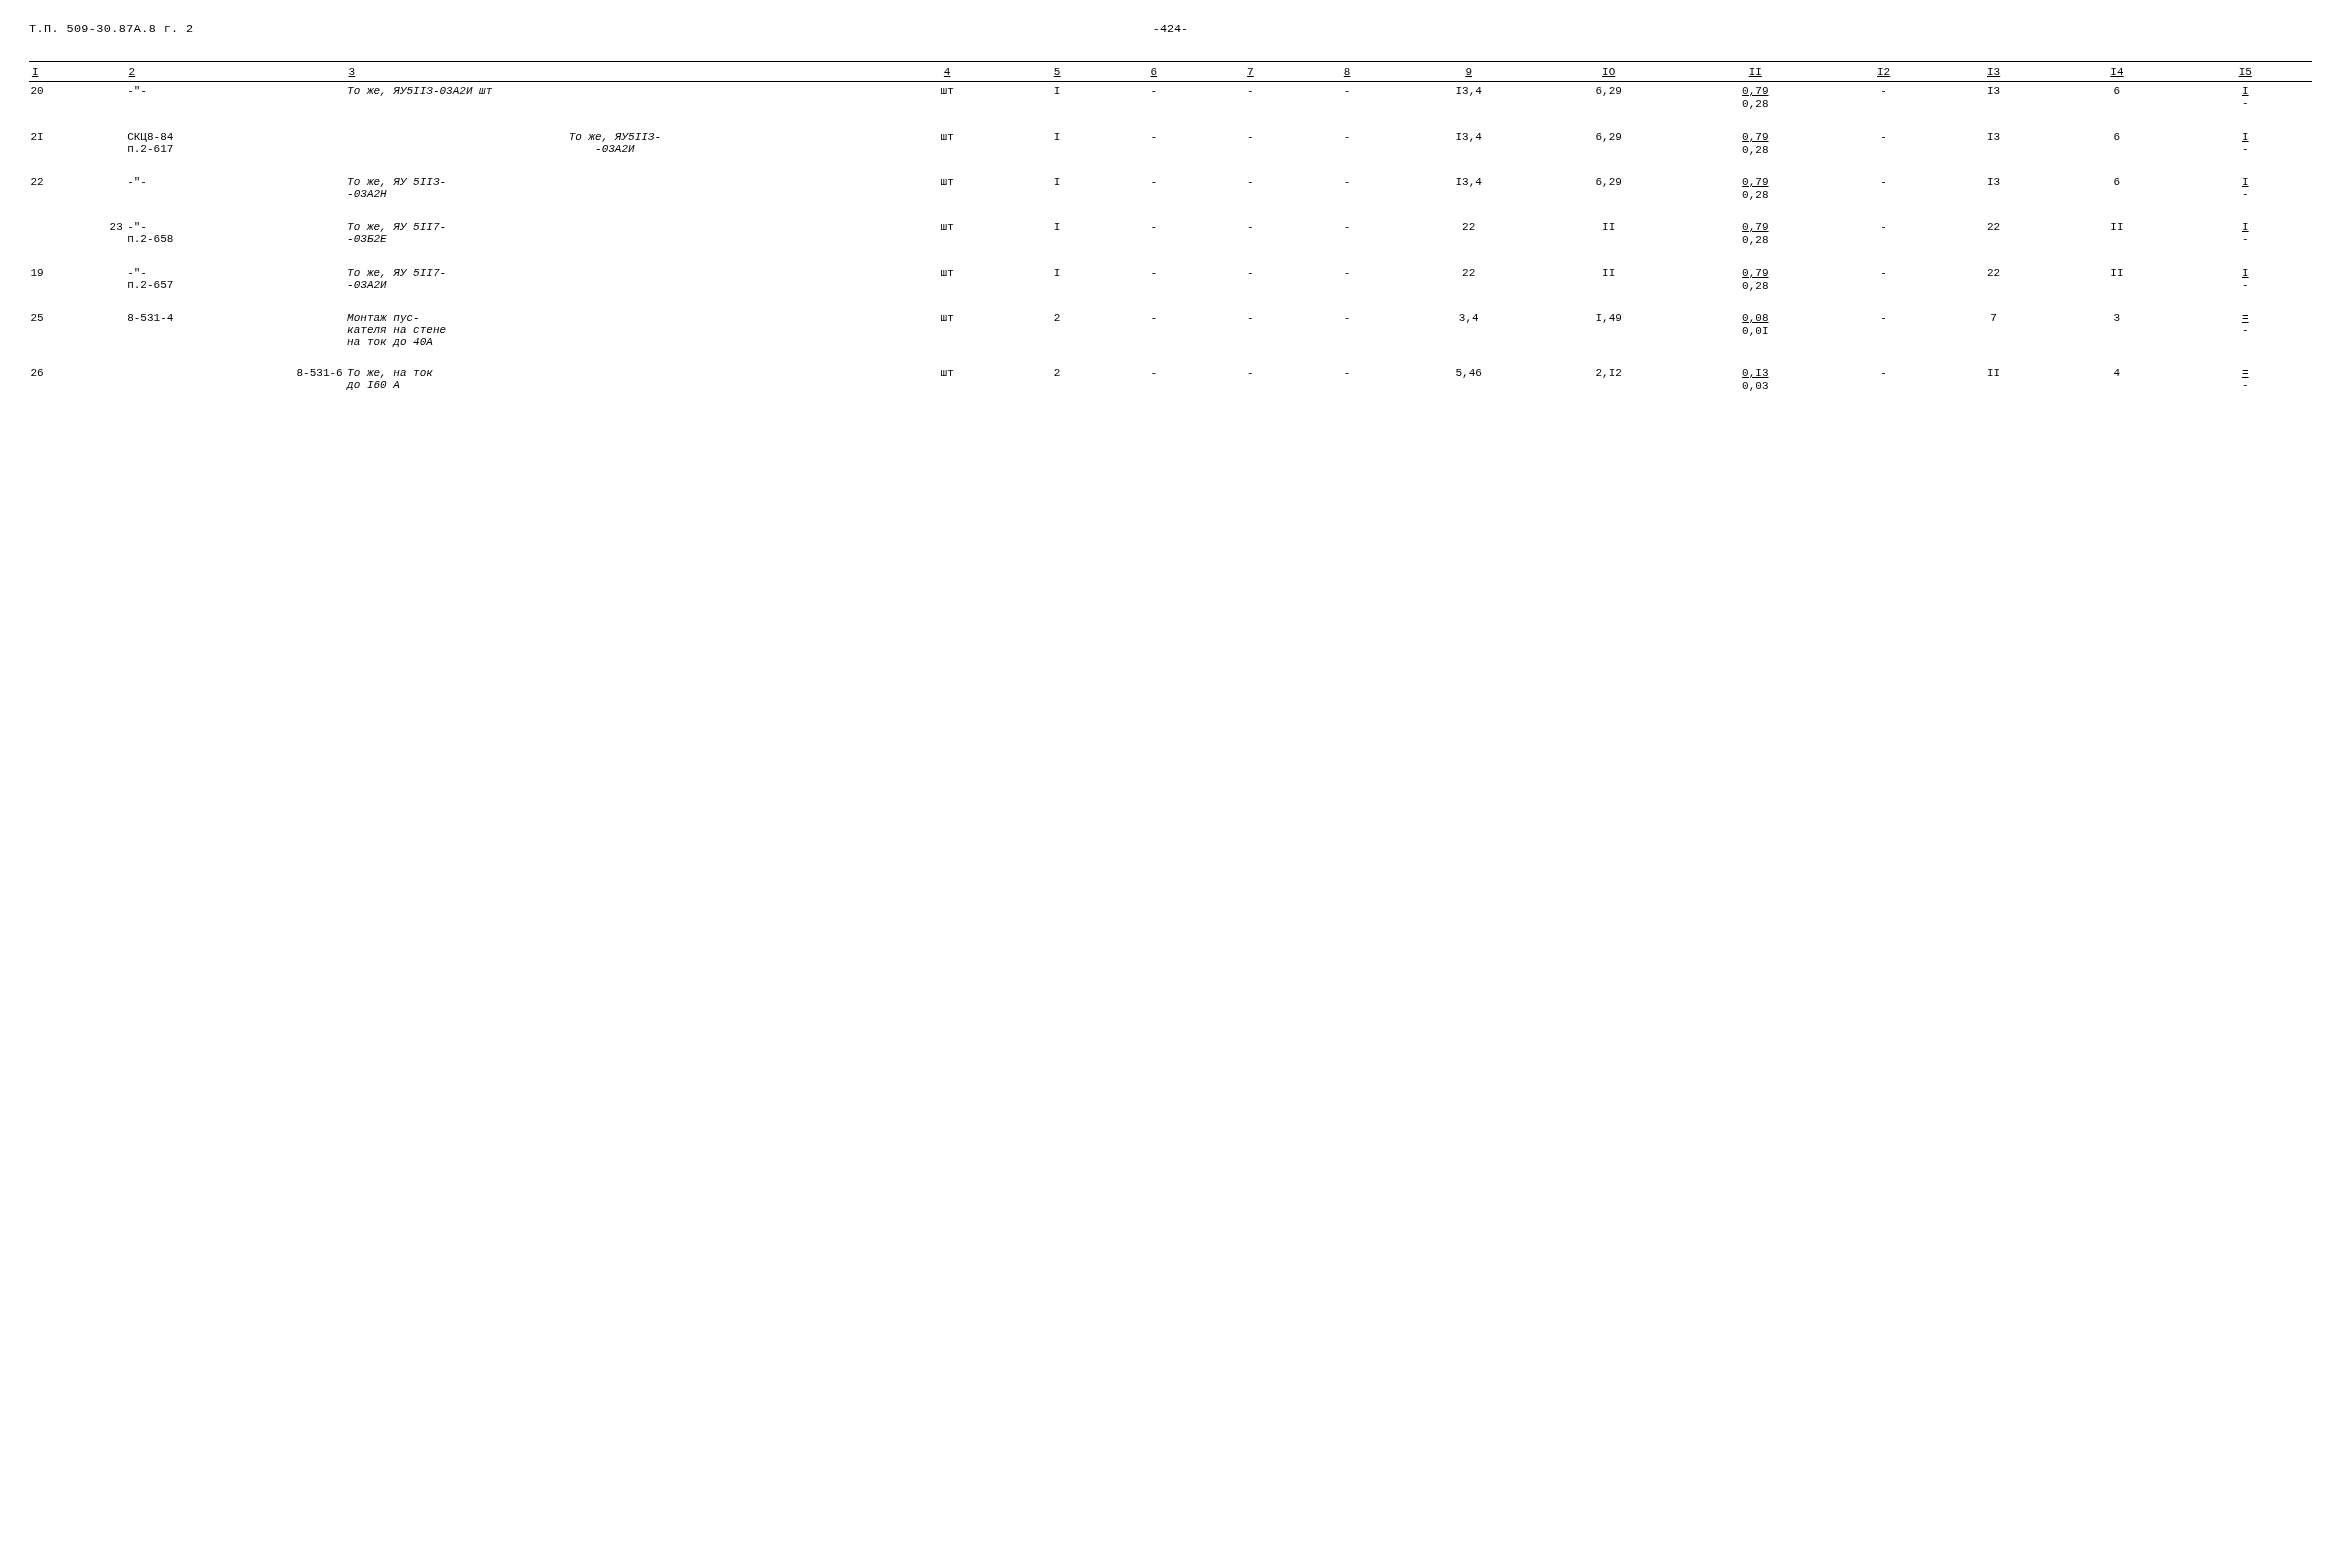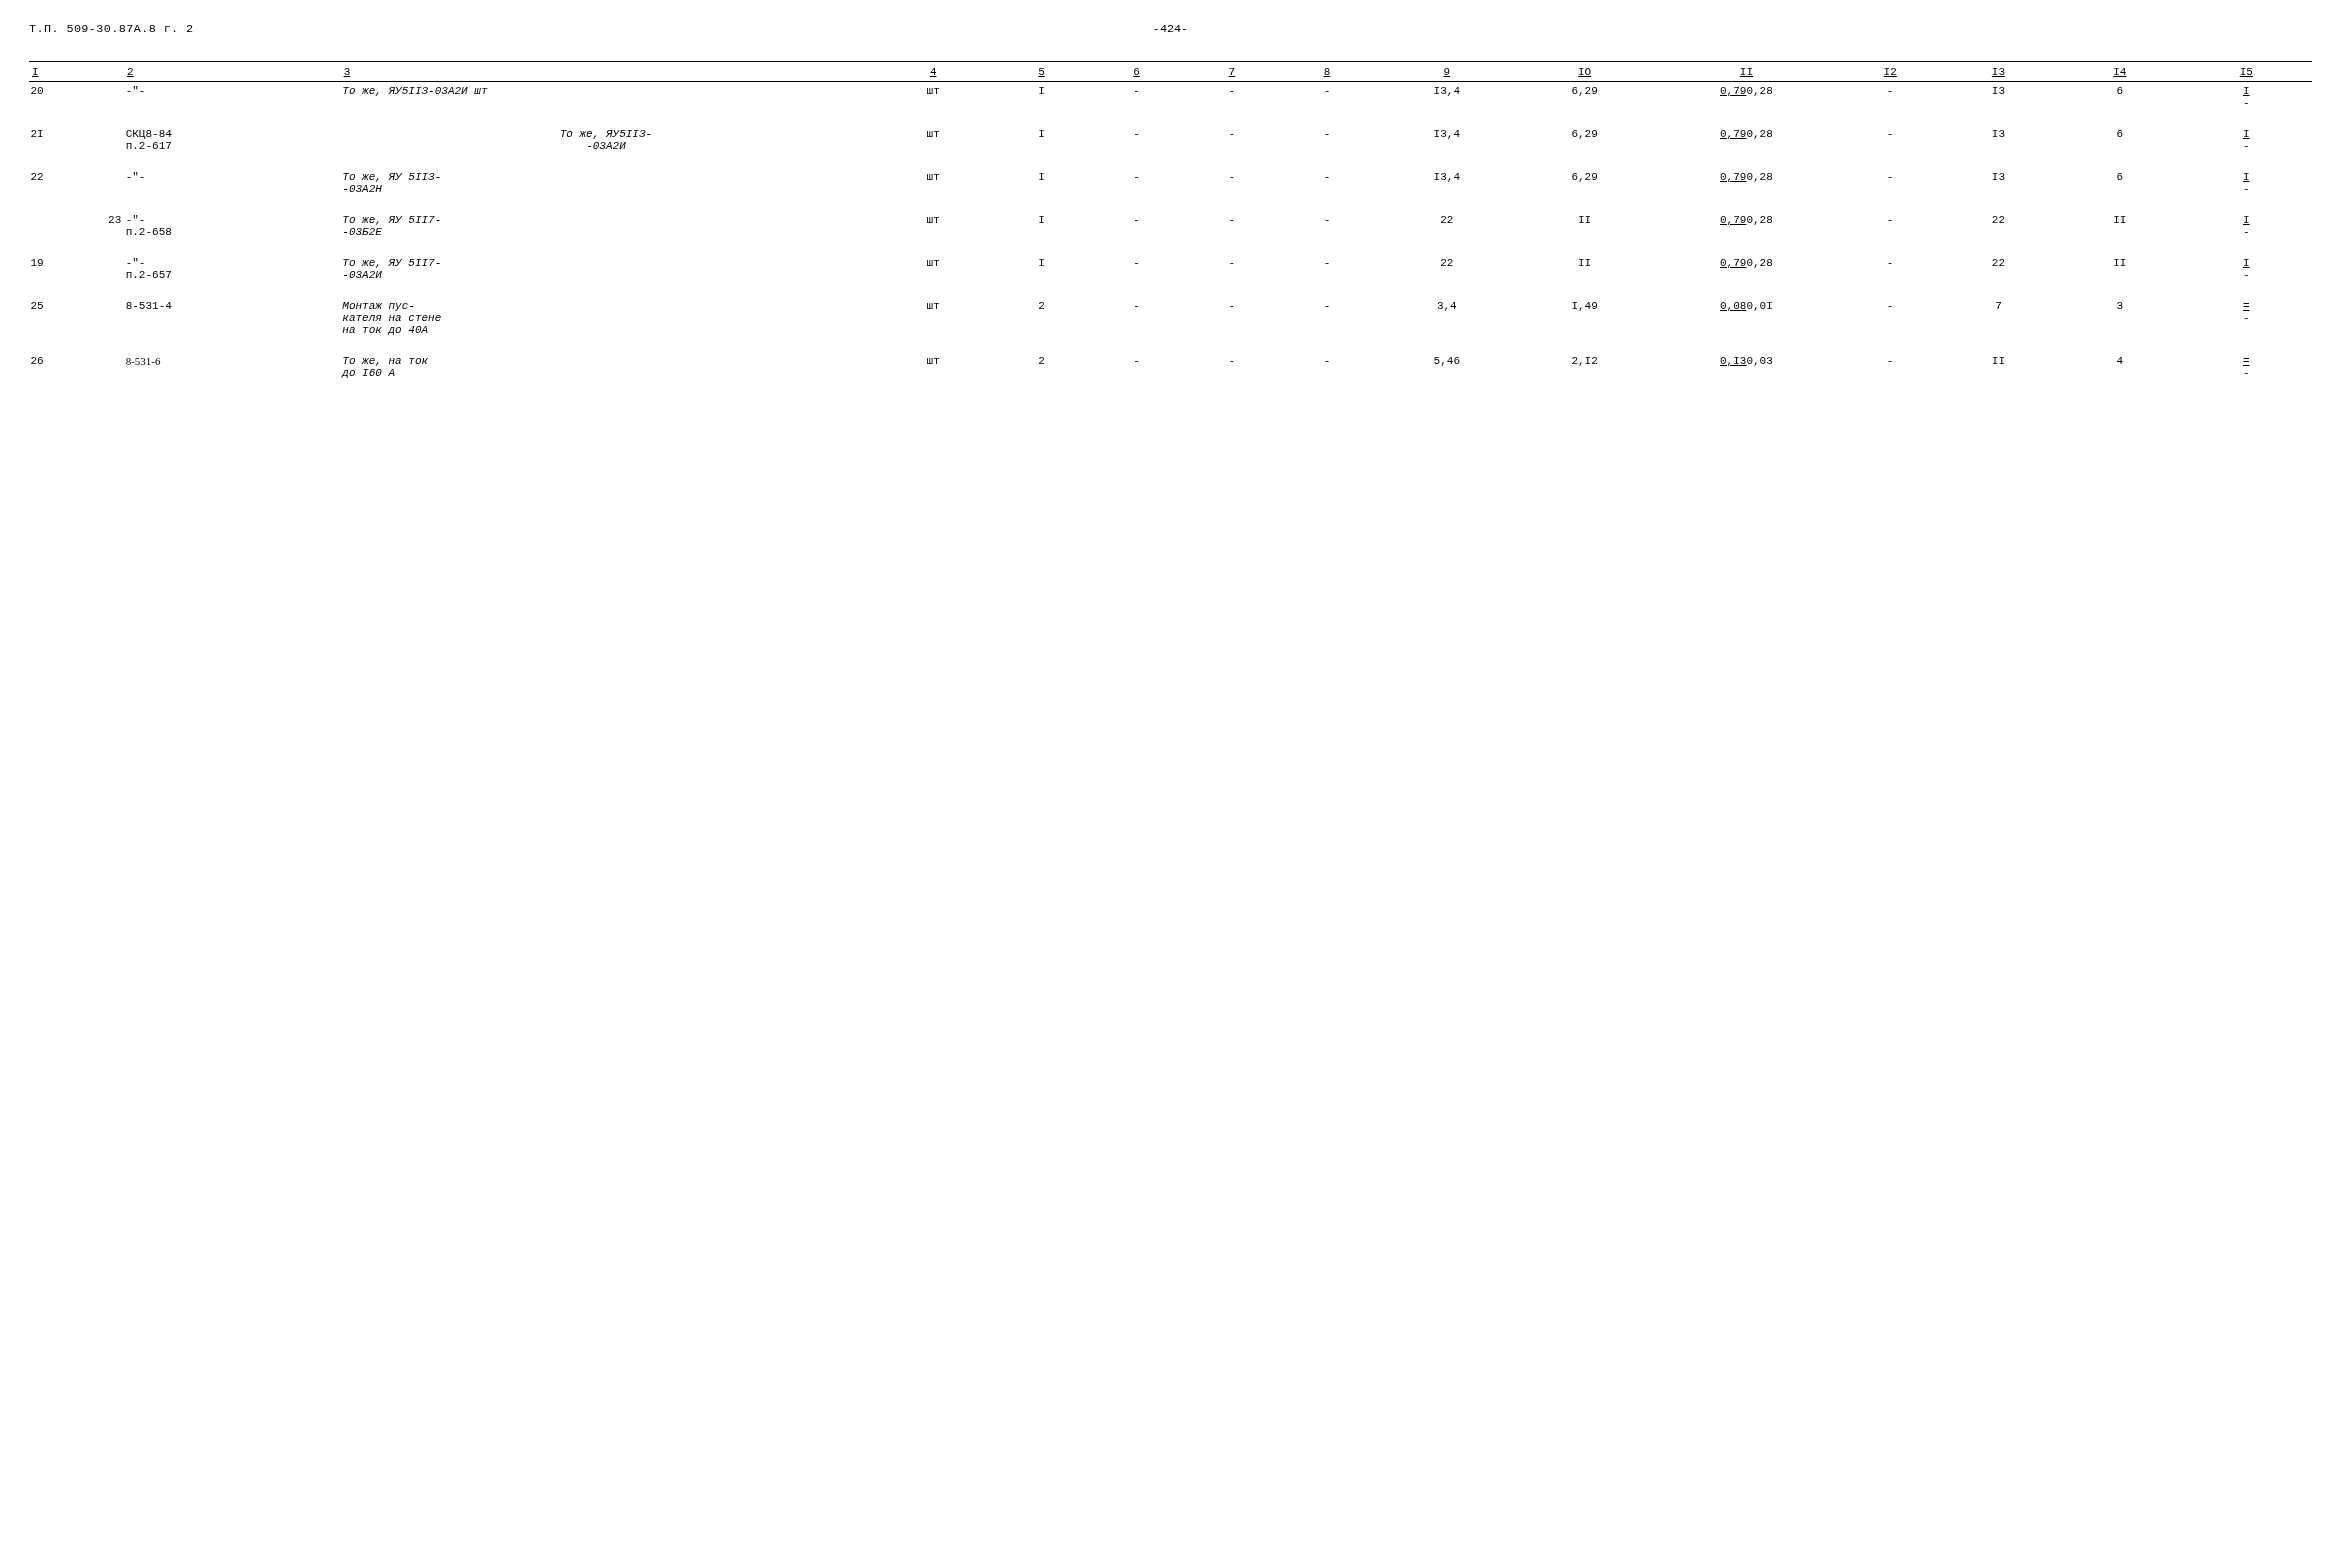--- a/index.html
+++ b/index.html
@@ -80,21 +80,21 @@
     .main-table tbody tr td:nth-child(1) { text-align: left; padding-left: 1.5px; }
     .main-table tbody tr td:nth-child(2) { text-align: left; padding-left: 1.5px; }
     .main-table tbody tr td:nth-child(3) { text-align: left; padding-left: 1.5px; font-style: italic; }
 
     .row-spacer {
       height: 13.2px;
     }
 
     .fraction {
       display: inline-flex;
-      flex-direction: row;
+      flex-direction: column;
       align-items: center;
       line-height: 1.2;
     }
 
     .fraction .numerator {
       text-decoration: underline;
       display: block;
     }
 
     .fraction .denominator {
@@ -302,21 +302,21 @@
         <td style="text-align: center;"><span class="col15-val">
             <span class="top-line">=</span>
             <span class="bot-line">-</span>
           </span></td>
       </tr>
       <tr class="row-spacer">
         <td colspan="15"></td>
       </tr>
       <tr>
         <td style="text-align: left;">26</td>
-        <td style="text-align: left; font-family: Liberation Serif, serif;">8-531-6</td>
+        <td style="text-align: right;">8-531-6</td>
         <td style="text-align: left;">То же, на ток<br>до I60 А</td>
         <td style="text-align: center;">шт</td>
         <td style="text-align: center;">2</td>
         <td style="text-align: center;">-</td>
         <td style="text-align: center;">-</td>
         <td style="text-align: center;">-</td>
         <td style="text-align: center;">5,46</td>
         <td style="text-align: center;">2,I2</td>
         <td style="text-align: center;"><span class="fraction">
             <span class="numerator">0,I3</span>

